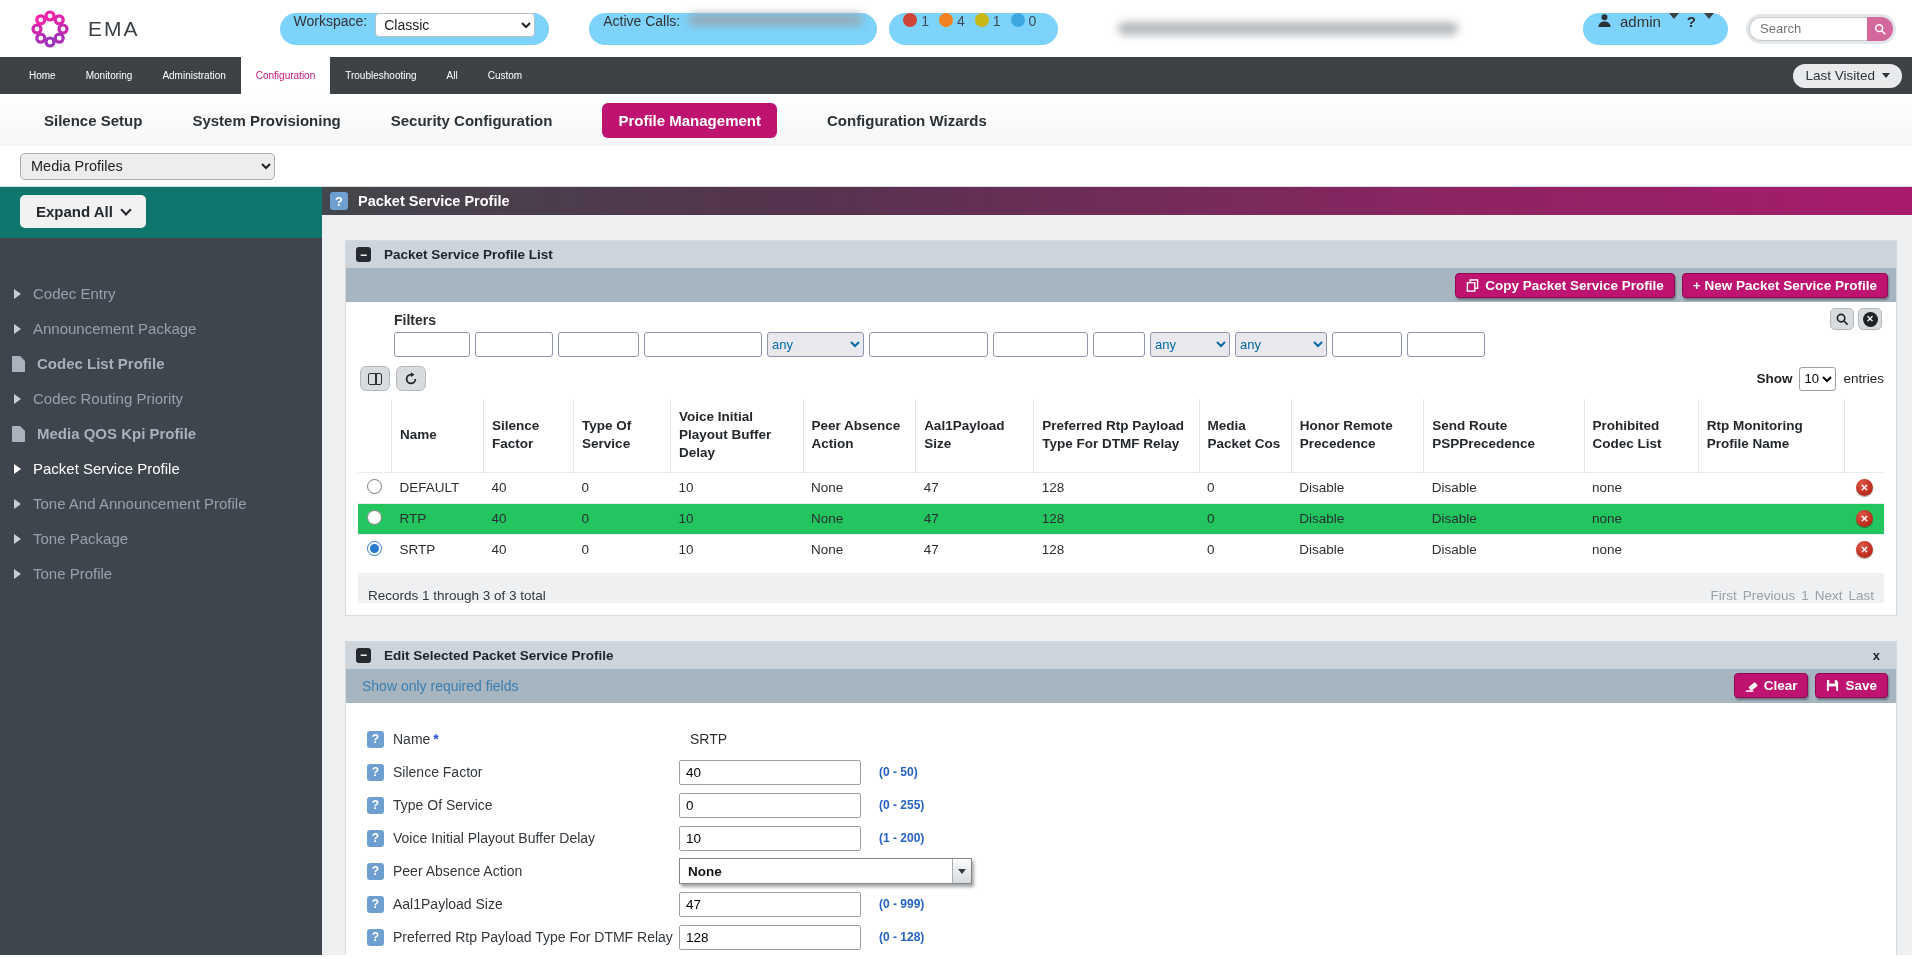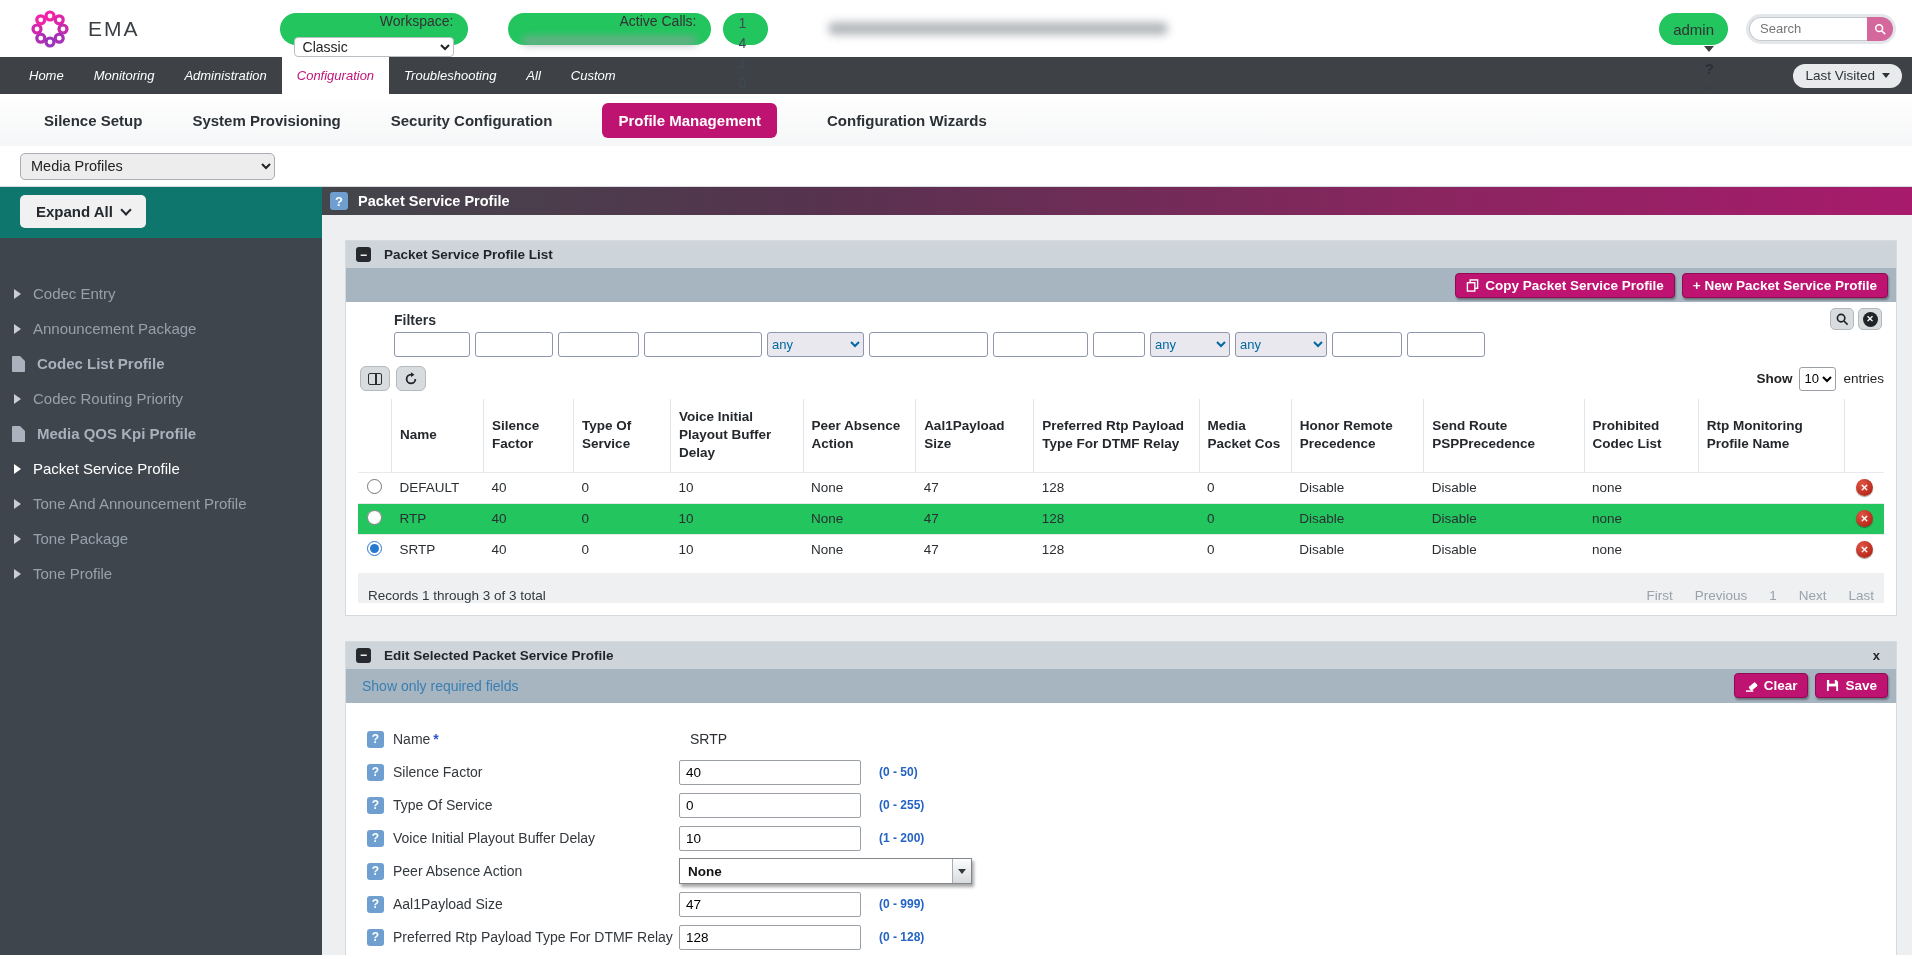--- a/index.html
+++ b/index.html
@@ -3,22 +3,22 @@
 <meta charset="utf-8">
 <style>
   * { margin:0; padding:0; box-sizing:border-box; }
   html,body { width:1912px; height:959px; overflow:hidden;
     font-family:"Liberation Sans", sans-serif; background:#fff; color:#222; }
 
   
   .topbar { height:57px; display:flex; align-items:center; padding:0 16px; background:#fff; }
   .logo-wrap { display:flex; align-items:center; gap:18px; margin-left:14px; }
   .logo-text { font-size:21px; letter-spacing:2px; color:#3a3f44; }
-  .pill { background:#22c55e; border-radius:16px; display:flex; align-items:flex-end;
-          height:32px; padding:0 14px; gap:8px; font-size:14px; color:#333;flex-direction:column; }
+  .pill { background:#7dd3fc; border-radius:16px; display:flex; align-items:flex-start;
+          height:32px; padding:0 14px; gap:8px; font-size:14px; color:#333; }
   .ws-pill { margin-left:140px; }
   .ws-pill select { height:24px; width:160px; font-size:14px; border:1px solid #b9bec3;
           border-radius:4px; background:#fff; color:#222; padding:0 4px; }
   .calls-pill { margin-left:40px; }
   .dots-pill { margin-left:12px; gap:2px; }
   .status-dot { width:14px; height:14px; border-radius:50%; display:inline-block; }
   .status-num { font-size:14px; color:#3d4a55; margin-right:8px; margin-left:2px; }
   .blur-blob { display:inline-block; height:13px; border-radius:6px; background:#9aa0a5;
           filter:blur(4px); opacity:.75; }
   .server-pill { margin-left:60px; }
@@ -28,21 +28,21 @@
   .help-q { font-weight:bold; color:#2b3136; font-size:15px; }
   .search-pill { margin-left:18px; background:#e4e7ea; border-radius:16px; height:30px;
           display:flex; align-items:center; padding:3px; }
   .search-pill input { border:1px solid #c6cbd0; border-radius:13px 0 0 13px; height:24px; width:118px;
           padding:0 10px; font-size:13px; outline:none; border-right:none; }
   .search-btn { width:26px; height:24px; border:none; border-radius:0 13px 13px 0; background:#d4679b;
           display:flex; align-items:center; justify-content:center; cursor:pointer; }
 
   
   .navbar { height:37px; background:#3e4247; display:flex; align-items:stretch; padding-left:14px; }
-  .nav-item { display:flex; align-items:center; padding:0 15px; color:#fff; font-size:13px; cursor:pointer;font-style:italic; }
+  .nav-item { display:flex; align-items:center; padding:0 15px; color:#fff; font-size:10px; cursor:pointer; }
   .nav-item.active { background:#fff; color:#c1147a; }
   .lastv-btn { margin-left:auto; margin-right:10px; align-self:center; background:#e9eaec; border:none;
           border-radius:12px; height:24px; padding:0 12px; font-size:13.5px; color:#2e3338;
           display:flex; align-items:center; gap:7px; cursor:pointer; }
   .lastv-btn .caret-down { border-top-color:#2e3338; border-left-width:4px; border-right-width:4px; border-top-width:5px; }
 
   
   .subnav { height:52px; display:flex; align-items:center; gap:50px; padding-left:44px;
           background:linear-gradient(#ffffff,#f5f6f7); }
   .subnav-item { font-size:15px; font-weight:bold; color:#2c3136; cursor:pointer; }
@@ -128,21 +128,21 @@
   table.grid tr.alt td { background:#22c55e; }
   td.c-radio, th.h-radio { width:34px; text-align:center; }
   td.c-del { width:40px; text-align:center; }
   .del-ico { width:17px; height:17px; border-radius:50%; background:radial-gradient(circle at 35% 30%, #e05646, #a81708);
           color:#fff; font-size:9.5px; font-weight:bold; display:inline-flex; align-items:center; justify-content:center;
           cursor:pointer; box-shadow:0 1px 1px rgba(0,0,0,.4); }
   input[type=radio] { accent-color:#2979d1; width:15px; height:15px; cursor:pointer; }
 
   .table-footer { margin:8px 12px 12px 12px; background:#eef0f2; height:30px; display:flex; align-items:flex-end;
           justify-content:space-between; padding:0 10px; font-size:13.5px; color:#33383d; }
-  .pager { display:flex; gap:22px; color:#9aa2ab; }
+  .pager { display:flex; gap:6px; color:#9aa2ab; }
   .pager span { cursor:default; }
 
   
   .req-link { color:#3a7fb3; font-size:14px; margin-right:auto; margin-left:8px; cursor:pointer; }
   .form-zone { padding:20px 0 24px 21px; }
   .form-row { display:flex; align-items:center; height:33px; }
   .form-row .q-ico { width:17px; height:17px; font-size:12px; margin-right:9px; }
   .f-label { width:286px; font-size:14px; color:#33383d; flex:none; }
   .f-label .req-star { color:#2f55cc; font-weight:bold; margin-left:3px; }
   .f-static { font-size:14px; color:#2b2f33; padding-left:11px; }

